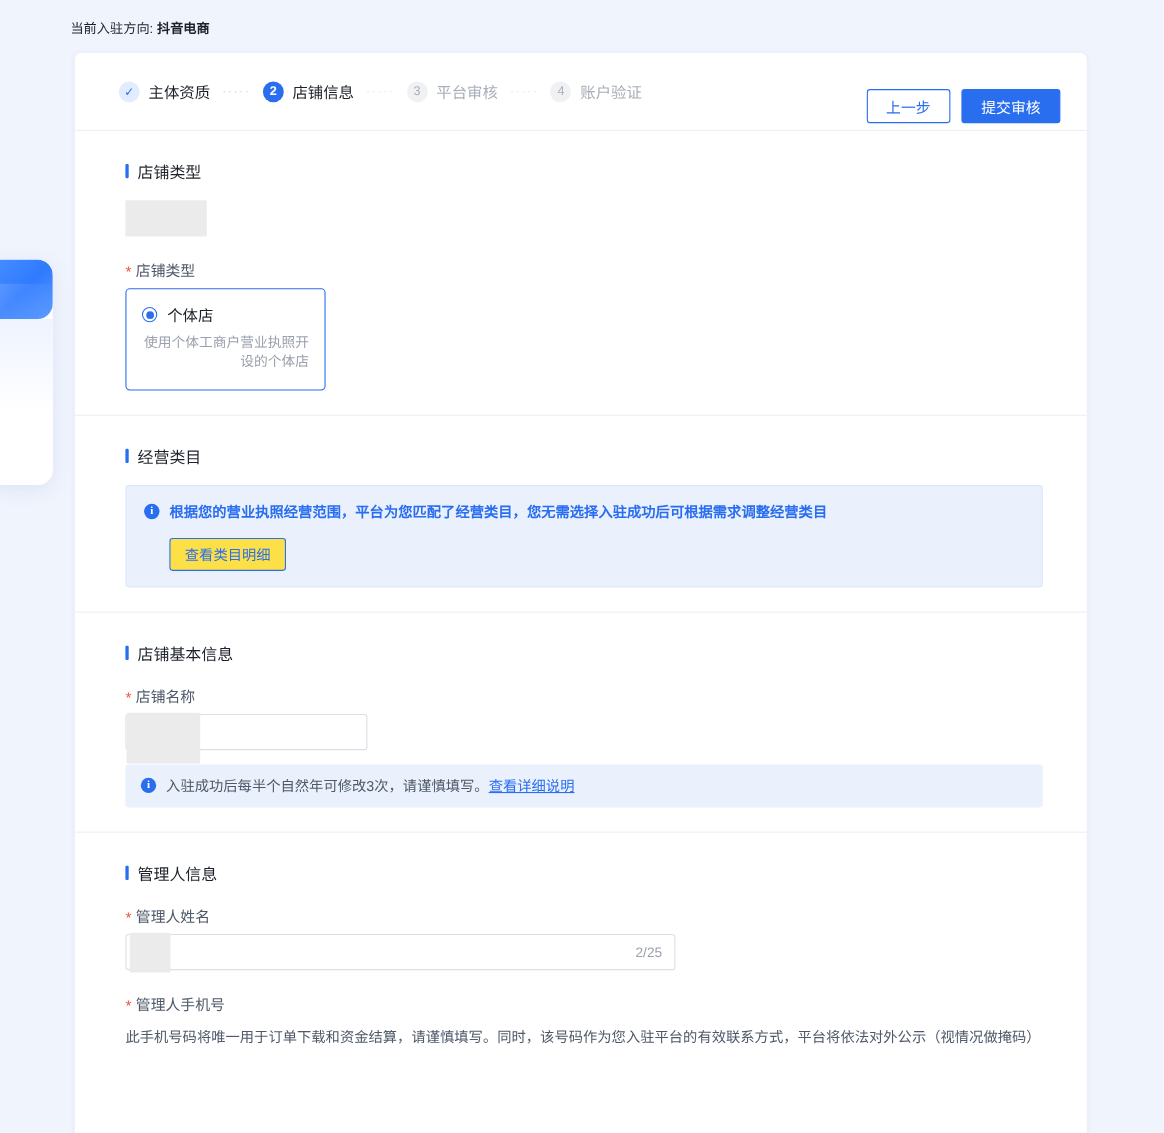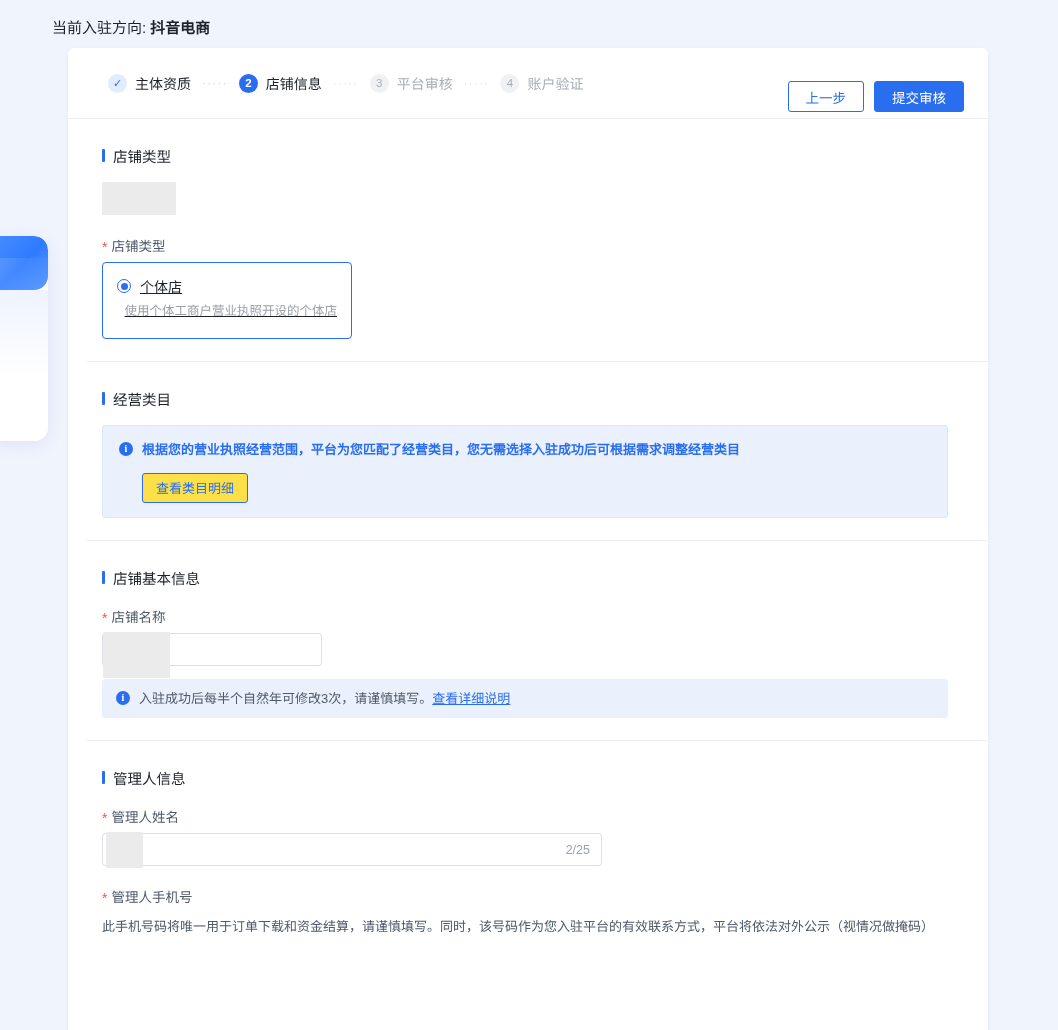--- a/index.html
+++ b/index.html
@@ -48,23 +48,23 @@
   .side-widget .body-fade {
     position: absolute;
     left: 0; top: 54px;
     width: 62px; height: 151px;
     background: linear-gradient(180deg, #eef3ff 0%, #ffffff 58%, #ffffff 100%);
   }
 
   
   .page-head {
     position: absolute;
-    left: 52px;
+    left: 64px;
     top: 16px;
-    font-size: 15px;
+    font-size: 12px;
     color: #1d2129;
     white-space: nowrap;
   }
   .page-head .label { color: #1d2129; }
   .page-head .value { font-weight: bold; color: #1d2129; }
 
   
   .card {
     position: absolute;
     left: 68px;
@@ -133,21 +133,21 @@
     color: #2a6ef0;
     border: 1px solid #2a6ef0;
   }
   .btn-primary {
     background: #2a6ef0;
     color: #ffffff;
     border: 1px solid #2a6ef0;
   }
 
   
-  .section { padding: 26px 40px 22px 15px; border-bottom: 1px solid #eceef2; margin-left: 19px; }
+  .section { padding: 26px 40px 22px 46px; border-bottom: 1px solid #eceef2; }
   .section:last-child { border-bottom: none; }
 
   .sec-title {
     display: flex;
     align-items: center;
     font-size: 14.5px;
     color: #1d2129;
     margin-bottom: 16px;
   }
   .sec-title .bar {
@@ -259,28 +259,27 @@
     border: 1px solid #2a6ef0;
     color: #2a6ef0;
     border-radius: 3px;
     font-size: 13px;
     cursor: pointer;
     font-family: inherit;
   }
 
   
   .radio-card {
-    width: 250px;
+    width: 182px;
     min-height: 77px;
     border: 1px solid #2a6ef0;
     border-radius: 4px;
     padding: 13px 14px 16px 14px;
     cursor: pointer;
     background: #fff;
-    text-decoration: underline;
   }
   .radio-row { display: flex; align-items: center; gap: 9px; }
   .radio-outer {
     width: 14px; height: 14px;
     border-radius: 50%;
     border: 1px solid #2a6ef0;
     display: flex; align-items: center; justify-content: center;
     flex: 0 0 auto;
   }
   .radio-inner { width: 7px; height: 7px; border-radius: 50%; background: #2a6ef0; }

